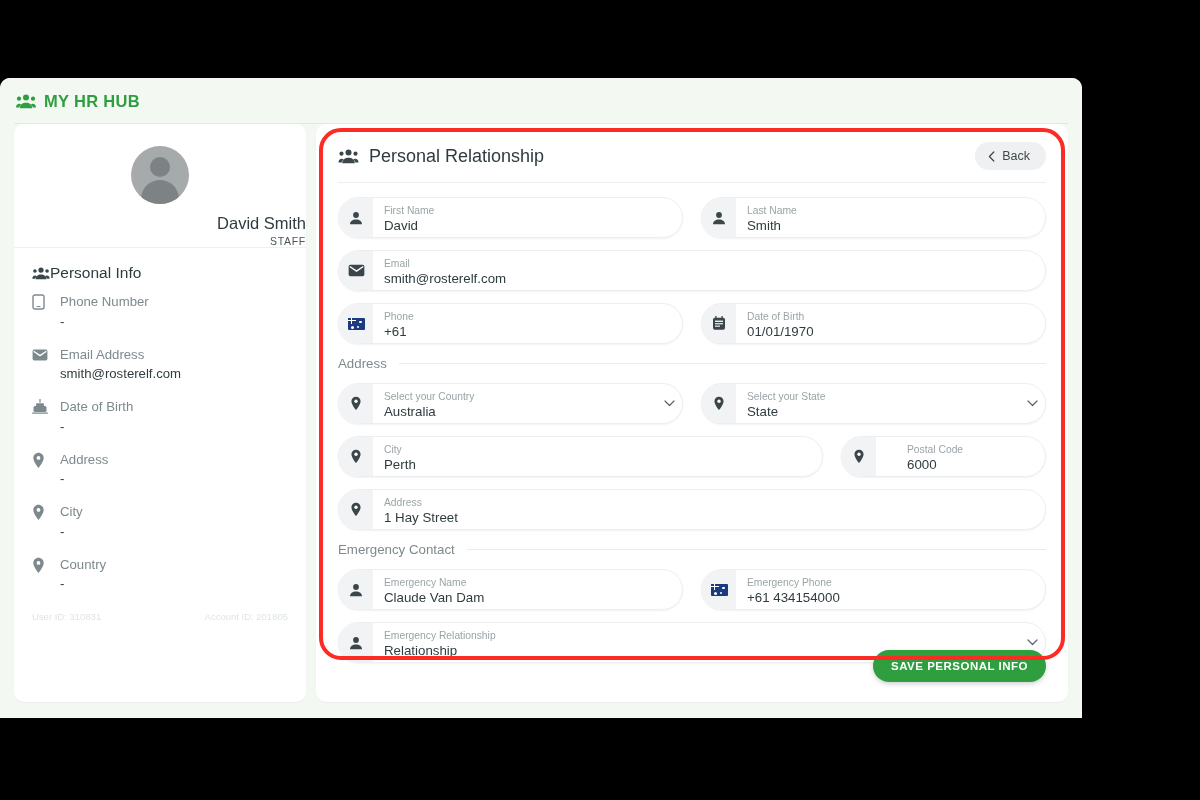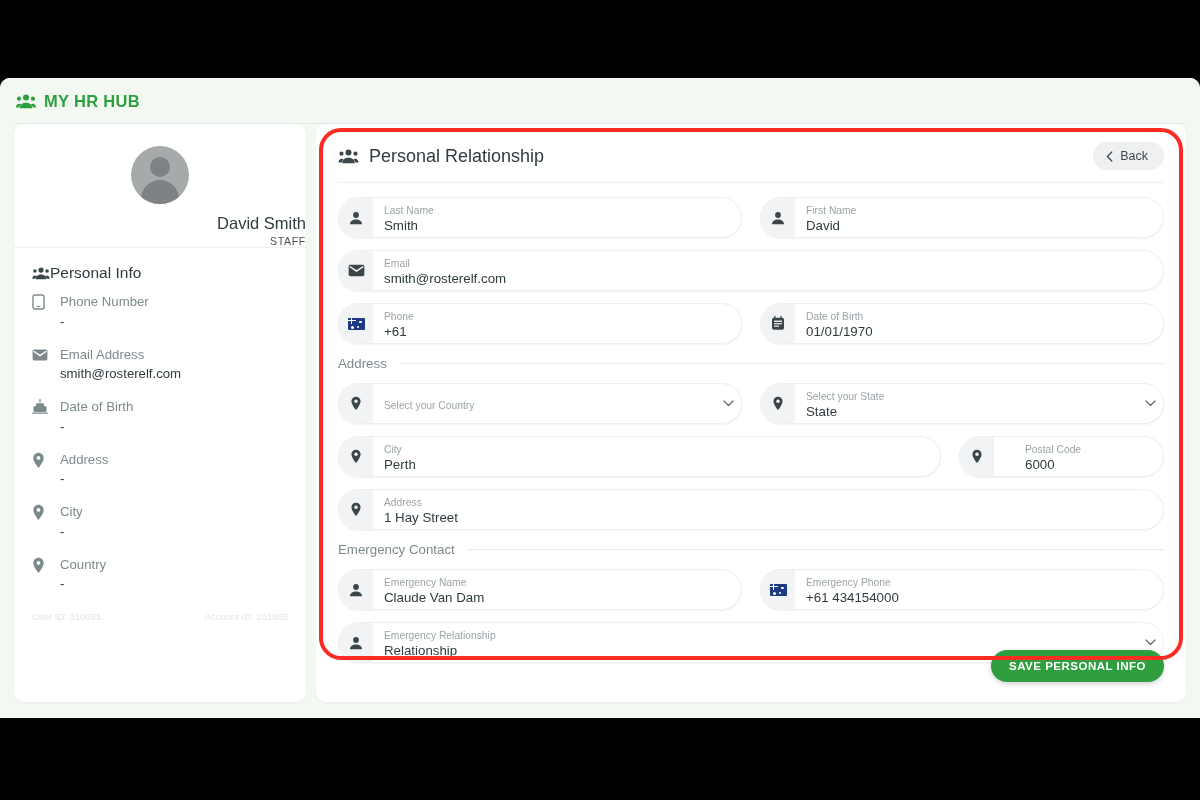--- a/index.html
+++ b/index.html
@@ -5,21 +5,21 @@
   * { box-sizing: border-box; margin: 0; padding: 0; }
   html, body {
     width: 1200px; height: 800px;
     background: #000;
     font-family: "Liberation Sans", sans-serif;
     overflow: hidden;
   }
   .viewport {
     position: absolute;
     left: 0; top: 78px;
-    width: 1200px; height: 640px;
+    width: 1082px; height: 640px;
     background: #f3f8f3;
     border-radius: 10px 10px 0 0;
     overflow: hidden;
   }
 
   
   .brandbar {
     height: 46px;
     display: flex; align-items: center;
     padding: 0 16px;
@@ -372,34 +372,34 @@
 
           <div class="row">
             <div class="field">
               <span class="f-ico">
                 <svg width="14" height="14" viewBox="0 0 14 14">
                     <circle cx="7" cy="4" r="2.9" fill="#3a4649"></circle>
                     <path d="M1 13.2c0-3.1 2.7-4.8 6-4.8s6 1.7 6 4.8z" fill="#3a4649"></path>
                   </svg>
               </span>
               <span class="f-body">
-                <span class="f-label">Last Name</span>
-                <span class="f-value">Smith</span>
+                <span class="f-label">First Name</span>
+                <span class="f-value">David</span>
               </span>
             </div>
             <div class="field">
               <span class="f-ico">
                 <svg width="14" height="14" viewBox="0 0 14 14">
                     <circle cx="7" cy="4" r="2.9" fill="#3a4649"></circle>
                     <path d="M1 13.2c0-3.1 2.7-4.8 6-4.8s6 1.7 6 4.8z" fill="#3a4649"></path>
                   </svg>
               </span>
               <span class="f-body">
-                <span class="f-label">First Name</span>
-                <span class="f-value">David</span>
+                <span class="f-label">Last Name</span>
+                <span class="f-value">Smith</span>
               </span>
             </div>
           </div>
 
           <div class="row">
             <div class="field">
               <span class="f-ico">
                 <svg width="17" height="13" viewBox="0 0 16 12">
                     <rect x=".6" y=".6" width="14.8" height="10.8" rx="1.6" fill="#3a4649"></rect>
                     <path d="M1.6 2.2 8 6.6l6.4-4.4" fill="none" stroke="#fff" stroke-width="1.3"></path>
@@ -453,20 +453,21 @@
           <div class="row">
             <div class="field">
               <span class="f-ico">
                 <svg width="12" height="15" viewBox="0 0 13 17">
                     <path d="M6.5.8C3.6.8 1.3 3.1 1.3 6c0 3.8 5.2 10 5.2 10s5.2-6.2 5.2-10c0-2.9-2.3-5.2-5.2-5.2z" fill="#3a4649"></path>
                     <circle cx="6.5" cy="5.9" r="1.9" fill="#fff"></circle>
                   </svg>
               </span>
               <span class="f-body">
                 <span class="f-label">Select your Country</span>
+                <span class="f-value">Australia</span>
               </span>
               <span class="f-caret">
                 <svg width="11" height="7" viewBox="0 0 11 7">
                     <path d="M1 1l4.5 4.5L10 1" fill="none" stroke="#5b6467" stroke-width="1.2" stroke-linecap="round" stroke-linejoin="round"></path>
                   </svg>
               </span>
             </div>
             <div class="field">
               <span class="f-ico">
                 <svg width="12" height="15" viewBox="0 0 13 17">

